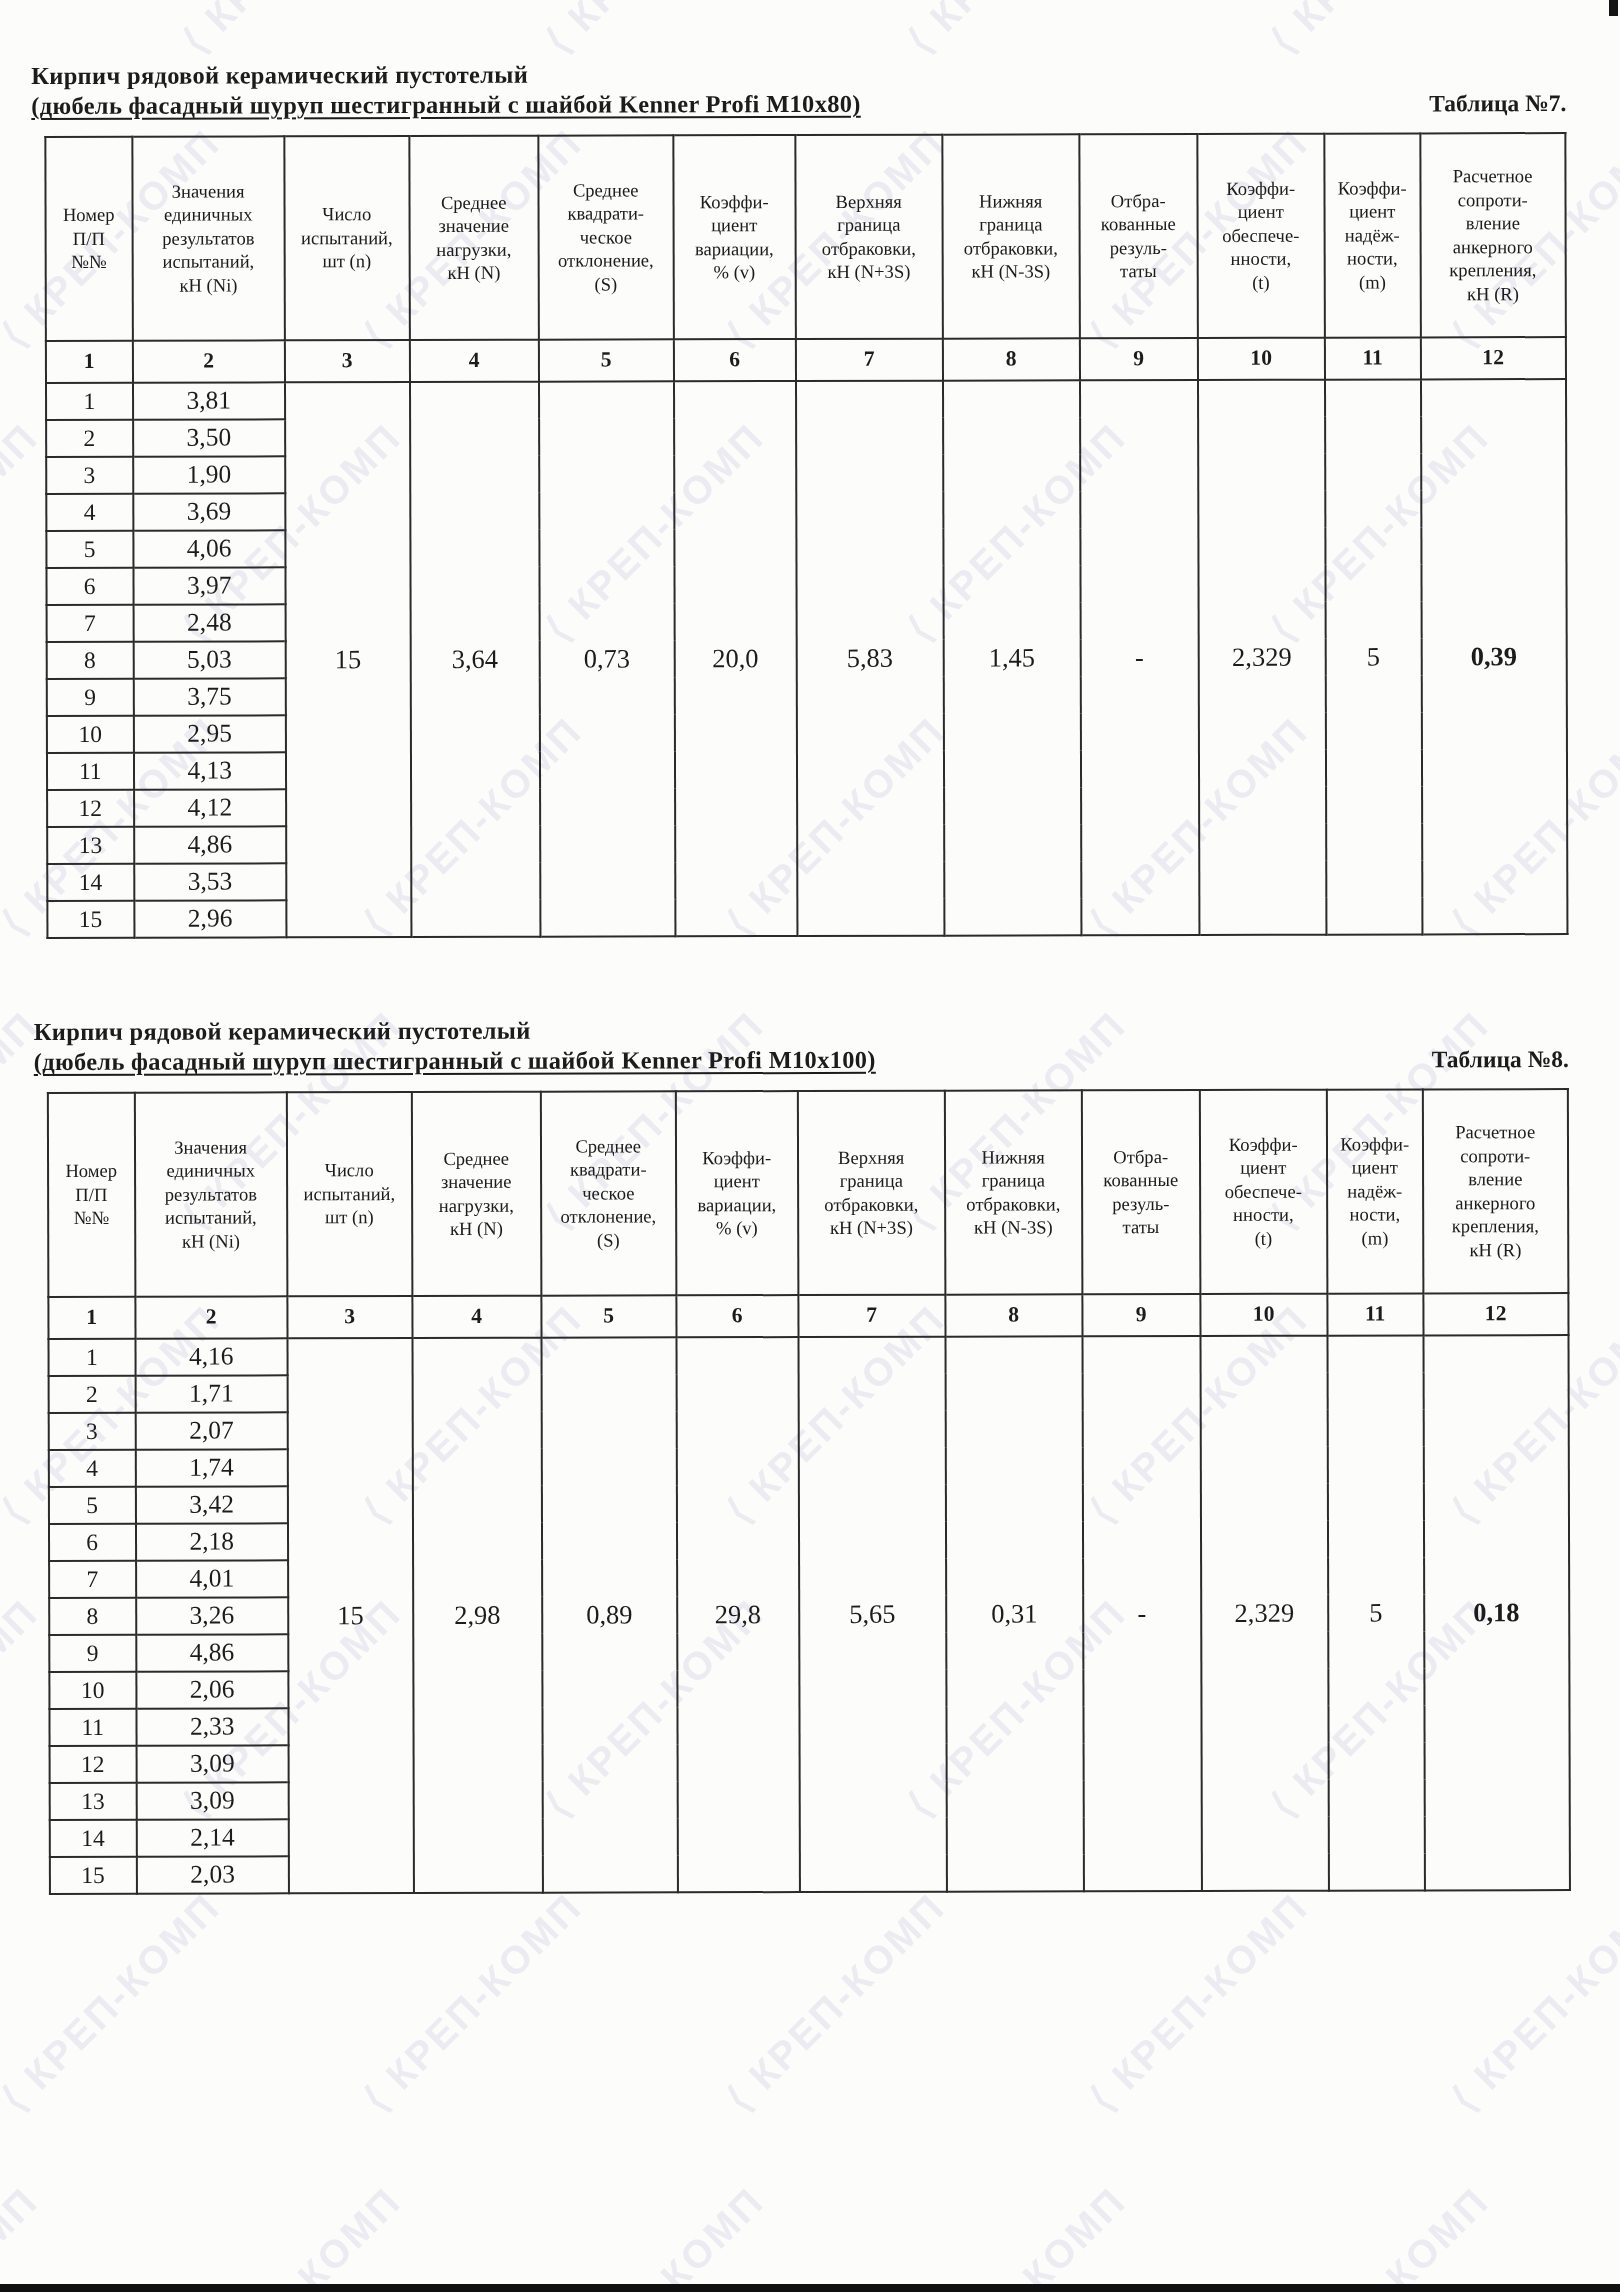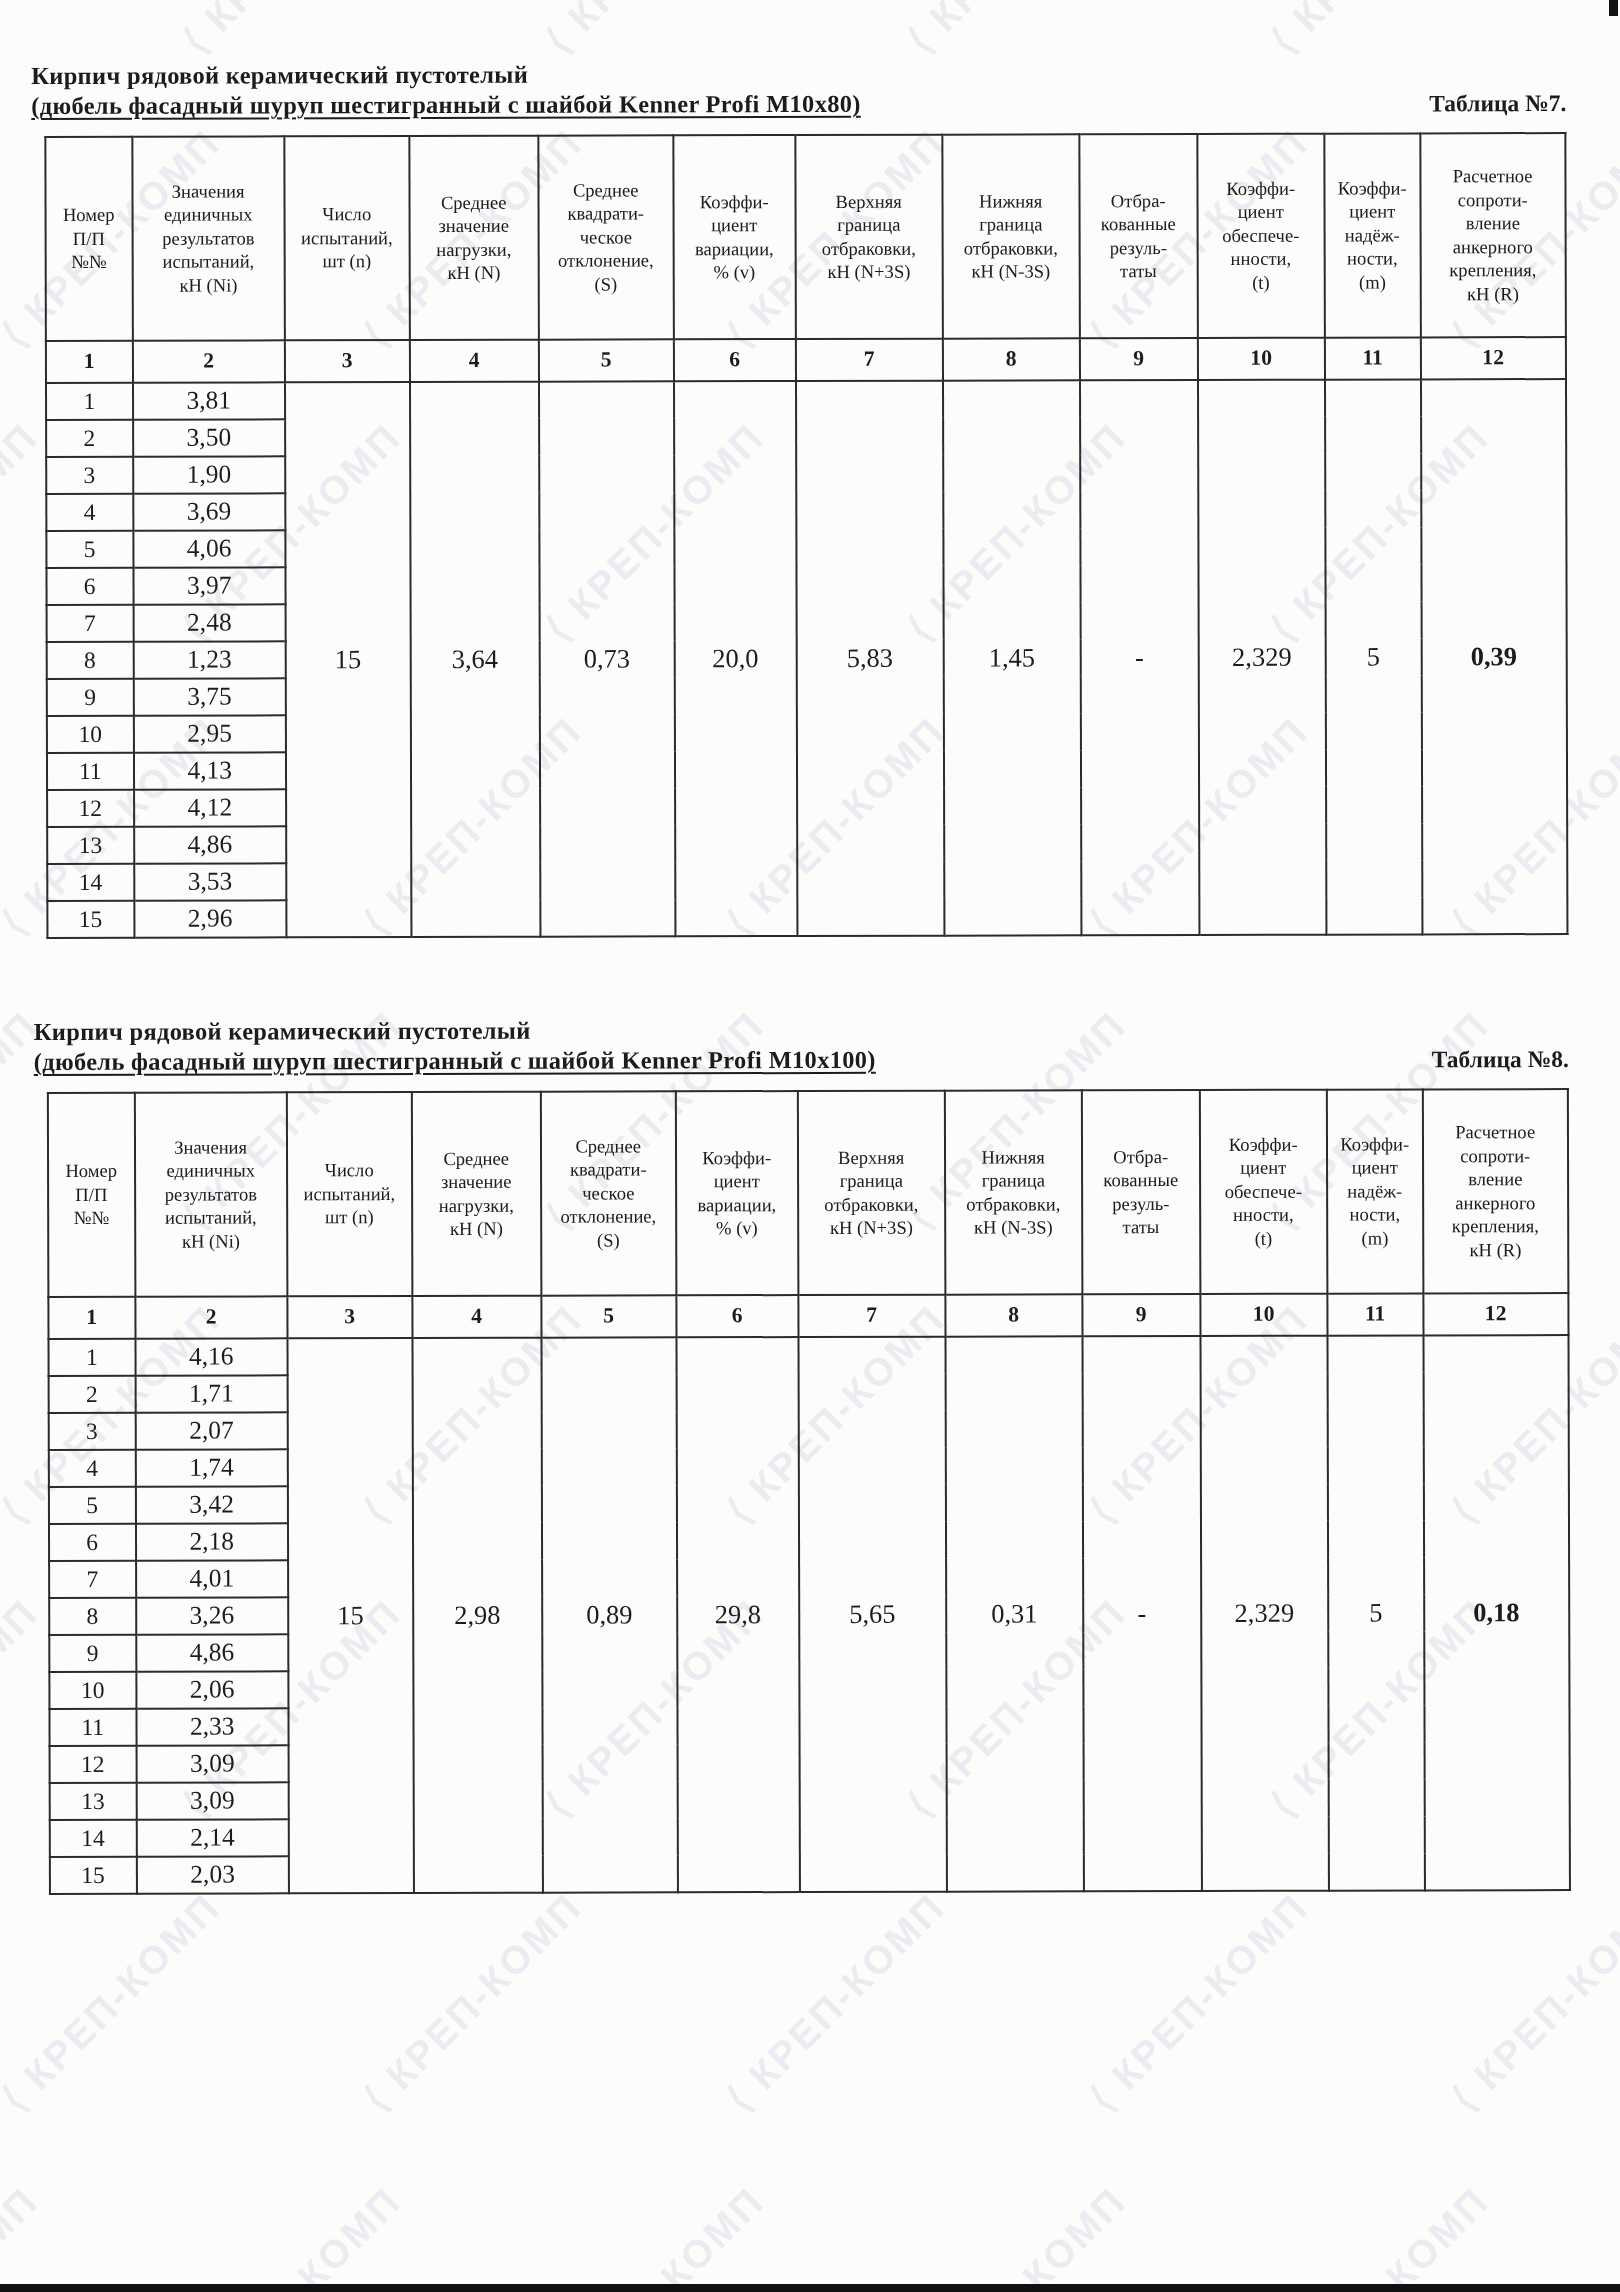--- a/index.html
+++ b/index.html
@@ -231,21 +231,21 @@
           <tr class="data-row">
             <td class="cell-num">6</td>
             <td class="cell-val">3,97</td>
           </tr>
           <tr class="data-row">
             <td class="cell-num">7</td>
             <td class="cell-val">2,48</td>
           </tr>
           <tr class="data-row">
             <td class="cell-num">8</td>
-            <td class="cell-val">1,23</td>
+            <td class="cell-val">5,03</td>
           </tr>
           <tr class="data-row">
             <td class="cell-num">9</td>
             <td class="cell-val">3,75</td>
           </tr>
           <tr class="data-row">
             <td class="cell-num">10</td>
             <td class="cell-val">2,95</td>
           </tr>
           <tr class="data-row">

